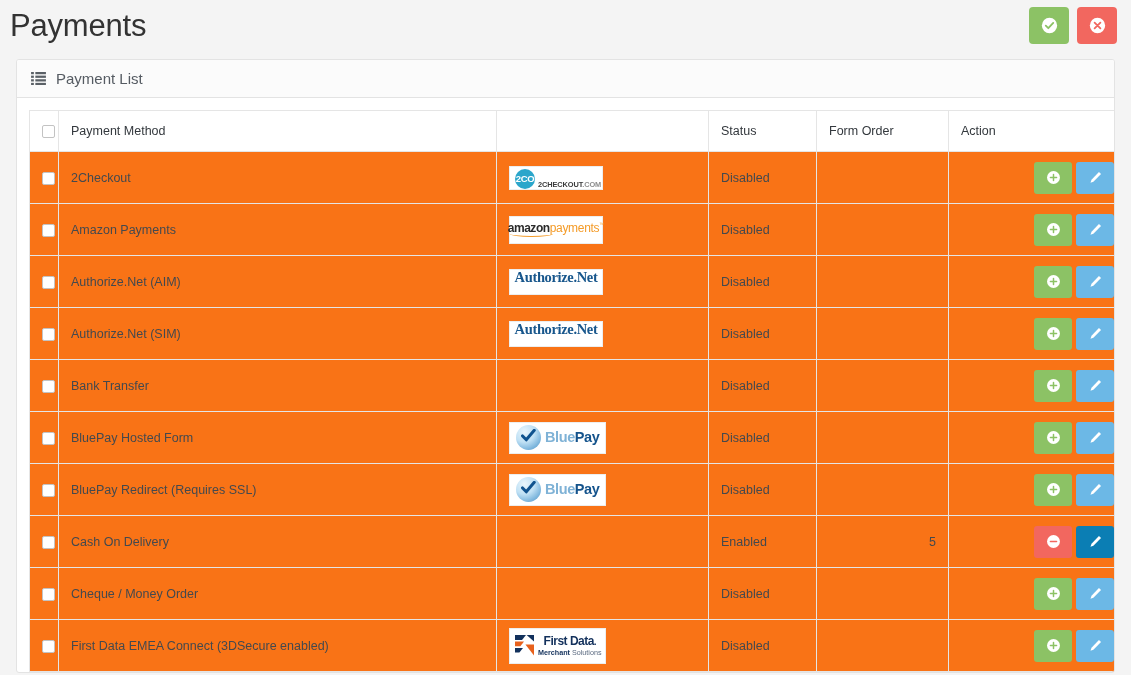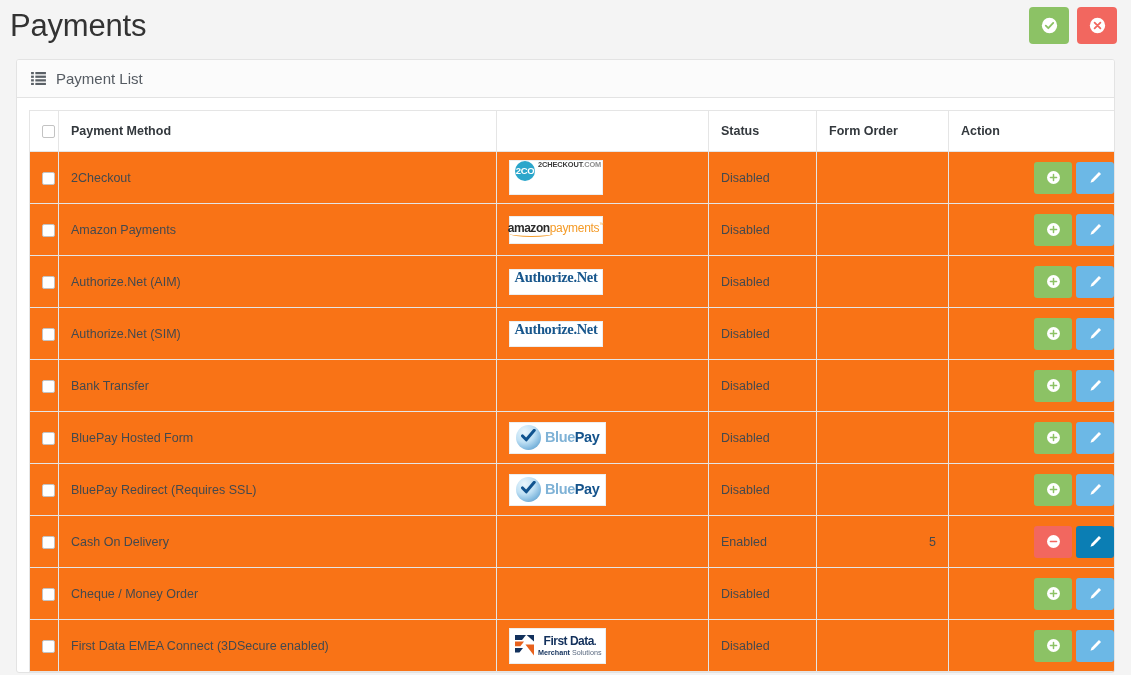--- a/index.html
+++ b/index.html
@@ -94,21 +94,21 @@
   table.pay-table td {
     border: 1px solid #e5e5e5;
     vertical-align: middle;
     font-size: 12.5px;
     color: #44494e;
     font-weight: 400;
   }
   table.pay-table th {
     height: 41px;
     padding: 0 12px;
-    font-weight: bold;
+    font-weight: normal;
     color: #33383d;
     text-align: left;
     background: #ffffff;
   }
   table.pay-table td {
     height: 52px;
     padding: 0 12px;
     background: #f97316;
   }
   col.c-check  { width: 29px; }
@@ -162,22 +162,22 @@
   
   .logo-box {
     display: inline-block;
     background: #ffffff;
     border: 1px solid #eceeef;
     vertical-align: middle;
     line-height: 0;
   }
   
   .logo-2co {
-    width: 94px; height: 35px;
-    display: flex; align-items: flex-start; gap: 3px;
+    width: 94px; height: 24px;
+    display: flex; align-items: flex-end; gap: 3px;
     padding: 0 5px;
   }
   .logo-2co .circ {
     width: 20px; height: 20px; border-radius: 50%;
     background: #2ba6cb;
     color: #ffffff; font-size: 9.5px; font-weight: bold;
     display: flex; align-items: center; justify-content: center;
     letter-spacing: -0.4px; line-height: 1;
     flex: 0 0 auto;
   }

